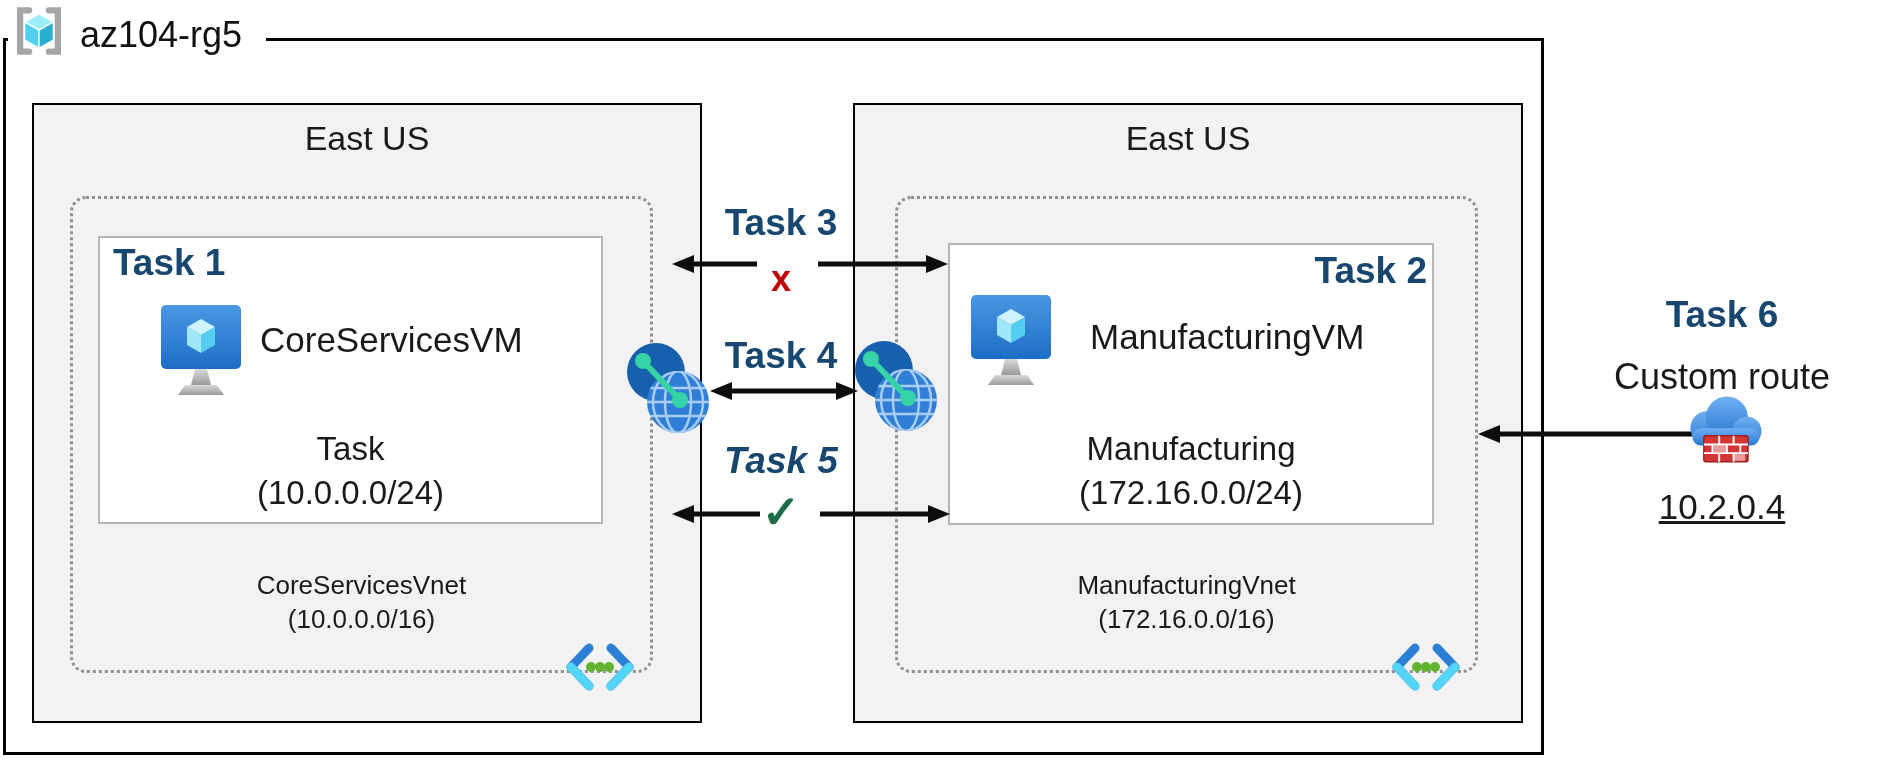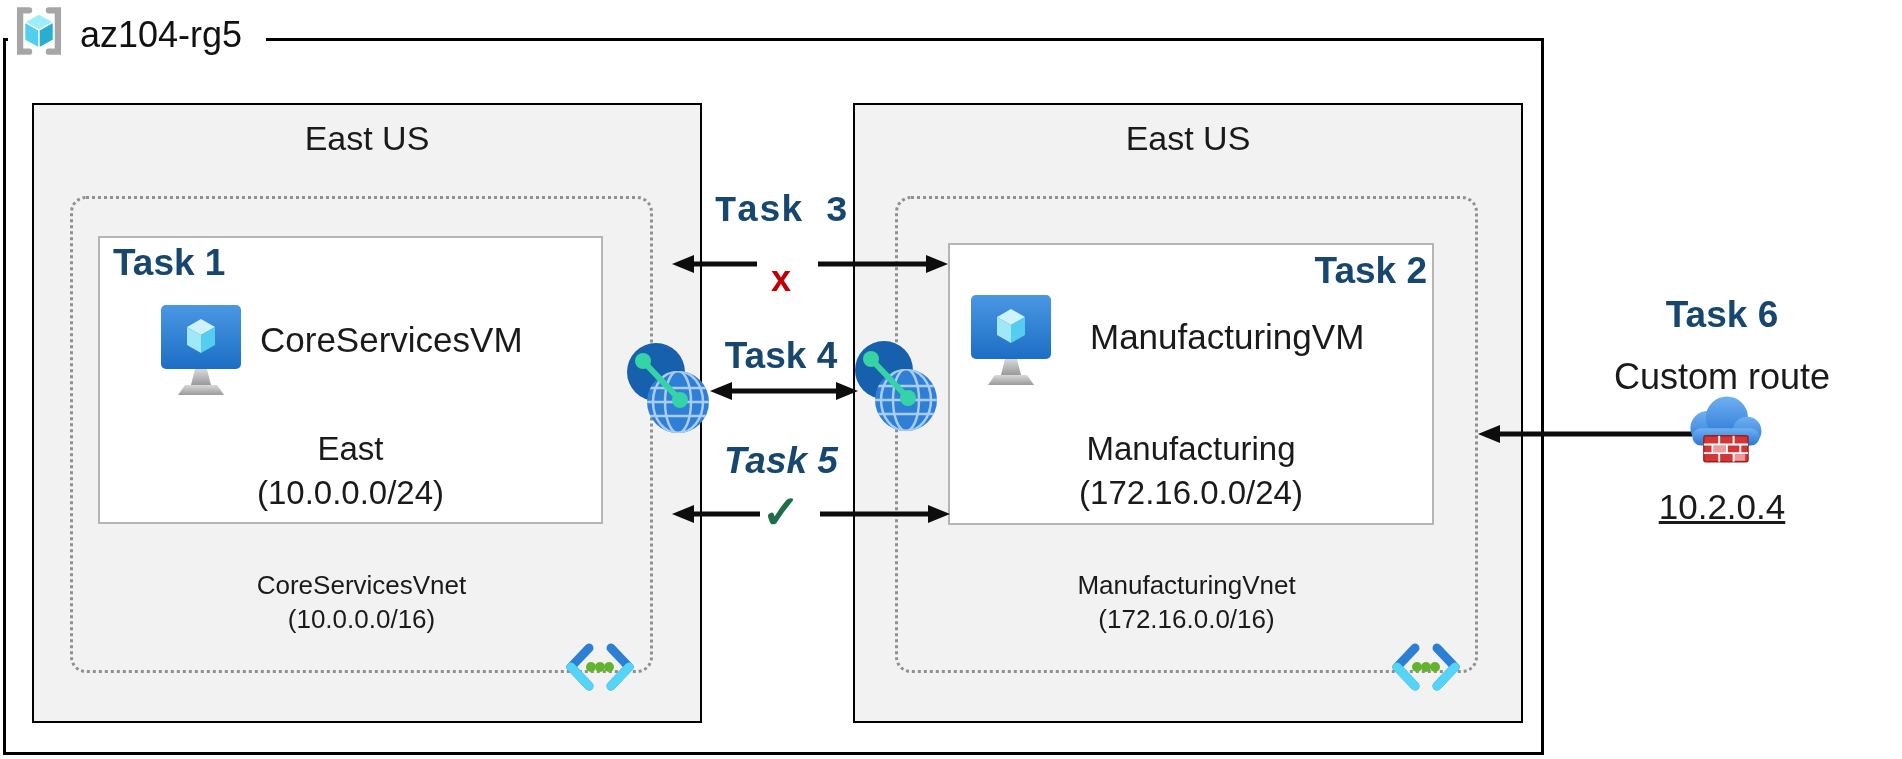--- a/index.html
+++ b/index.html
@@ -80,21 +80,21 @@
       <rect x="1" y="2" width="80" height="64" rx="5" fill="url(#vmScrL)"></rect>
       <polygon points="41,16 55,24 41,32 27,24" fill="#cdf3ff"></polygon>
       <polygon points="27,24 41,32 41,50 27,42" fill="#9fe8fa"></polygon>
       <polygon points="55,24 41,32 41,50 55,42" fill="#55cdf0"></polygon>
       <path d="M35 66 h12 l4 16 h-20 z" fill="url(#vmStdL)"></path>
       <path d="M25 82 h32 l7 10 h-46 z" fill="url(#vmStdL)"></path>
     </svg>
   </div>
   <div class="abs vm-name" style="left:260px;top:320px;">CoreServicesVM</div>
   <div class="abs subnet-text" style="left:98px;top:427px;width:505px;">
-    <div>East</div>
+    <div>Task</div>
     <div>(10.0.0.0/24)</div>
   </div>
   <div class="abs vnet-text" style="left:70px;top:569px;width:583px;">
     <div>CoreServicesVnet</div>
     <div>(10.0.0.0/16)</div>
   </div>
   <div class="abs icon" style="left:565px;top:643px;">
     <svg width="70" height="48" viewBox="0 0 70 48">
       <path d="M24 5 L6 24 L24 43" fill="none" stroke="#2b7fd4" stroke-width="9" stroke-linecap="round" stroke-linejoin="round"></path>
       <path d="M6 24 L24 43" fill="none" stroke="#54d4f7" stroke-width="9" stroke-linecap="round"></path>
@@ -189,21 +189,21 @@
         <line x1="21" y1="46" x2="83" y2="46"></line>
         <line x1="21" y1="60" x2="83" y2="60"></line>
         <line x1="21" y1="74" x2="83" y2="74"></line>
       </g>
       <line x1="17" y1="19" x2="54" y2="58" stroke="#35d3a5" stroke-width="6" stroke-linecap="round"></line>
       <circle cx="17" cy="19" r="8" fill="#35d3a5"></circle>
       <circle cx="54" cy="58" r="8" fill="#35d3a5"></circle>
     </svg>
   </div>
 
-  <div class="abs mid-col task-tag" style="top:190px;font-family:Liberation Mono, monospace;">Task 3</div>
+  <div class="abs mid-col task-tag" style="top:202px;">Task 3</div>
   <div class="abs mid-col mark-x" style="top:258px;">x</div>
   <div class="abs mid-col task-tag" style="top:335px;">Task 4</div>
   <div class="abs mid-col task-tag" style="top:440px;font-style:italic;">Task 5</div>
   <div class="abs mid-col mark-check" style="top:489px;">✓</div>
 
   <div class="abs t6-col task-tag" style="top:294px;">Task 6</div>
   <div class="abs t6-col t6-sub" style="top:341px;">Custom route</div>
   <div class="abs icon" style="left:1676px;top:391px;">
     <svg width="96" height="82" viewBox="0 0 100 84">
       <defs>

